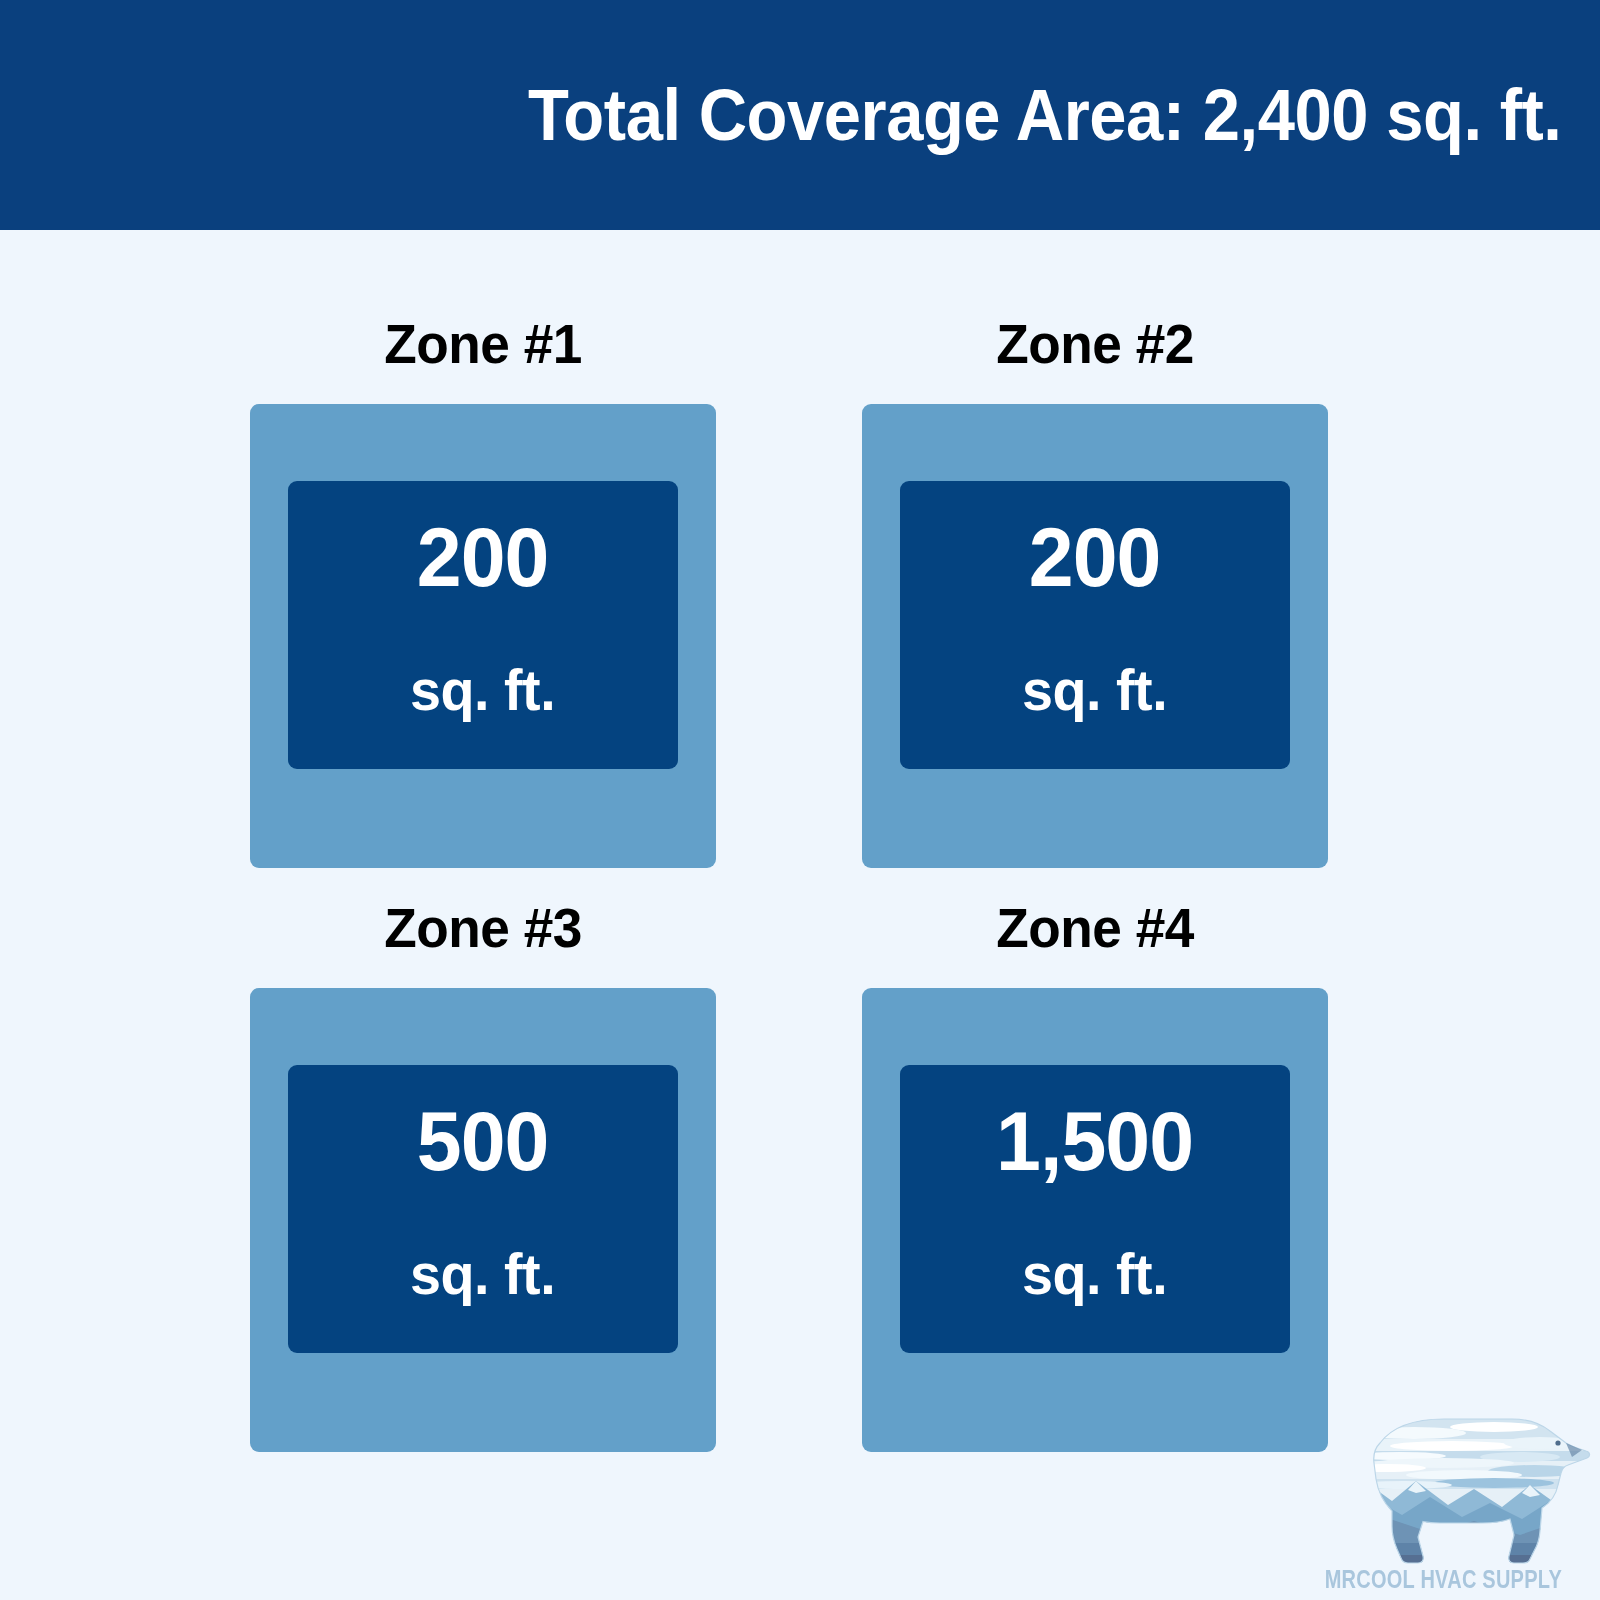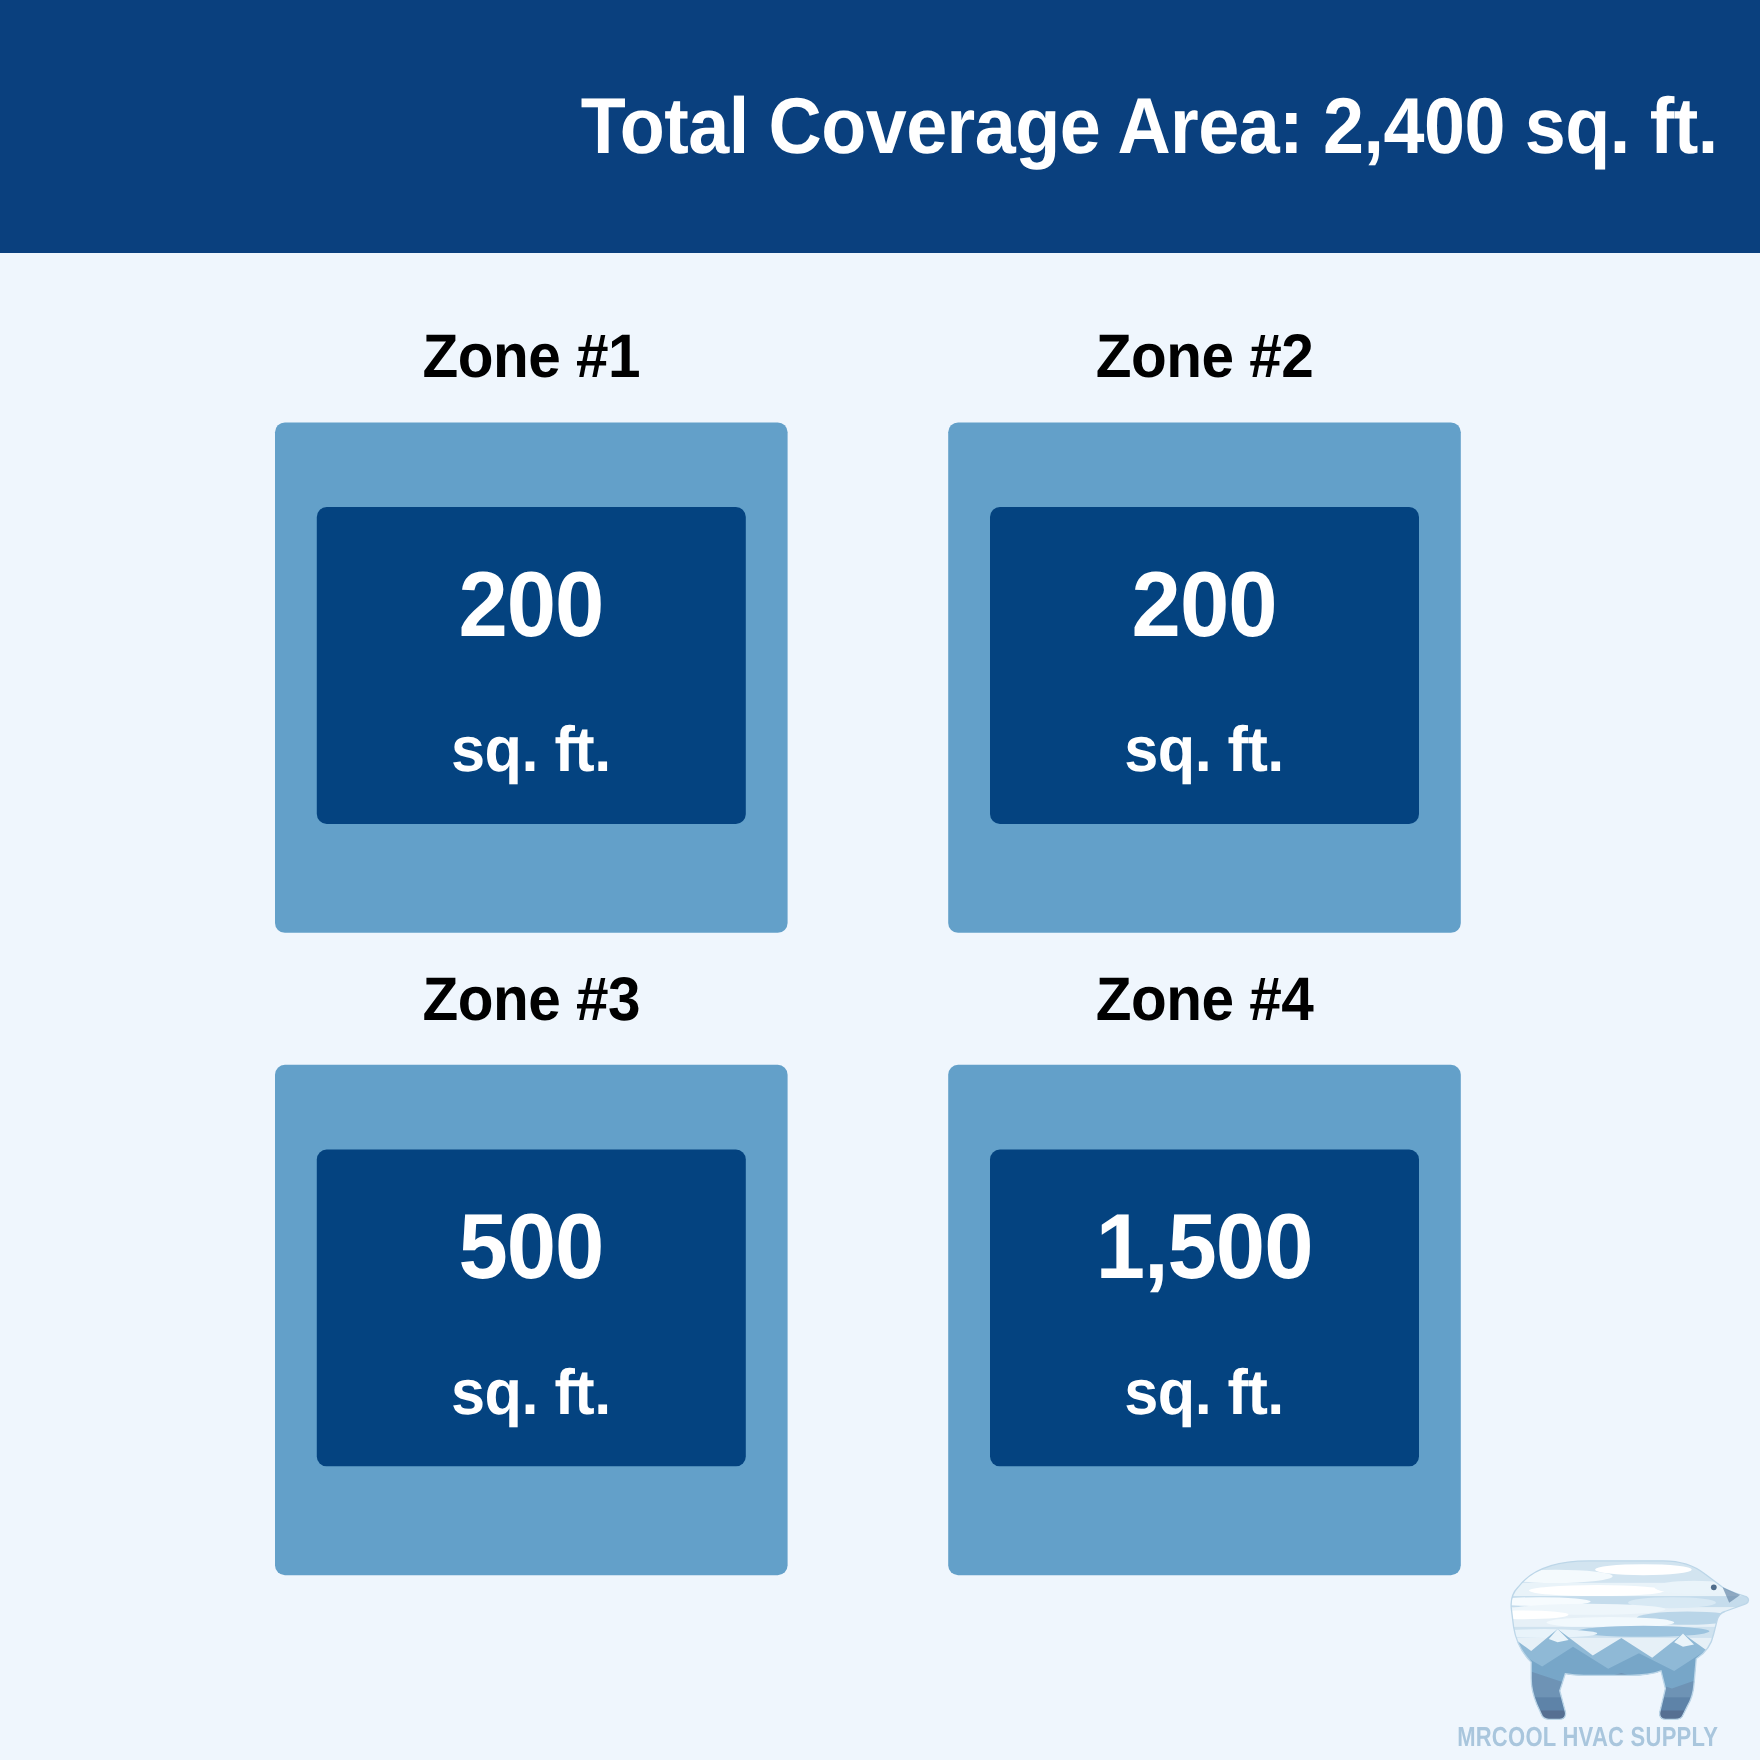--- a/index.html
+++ b/index.html
@@ -35,21 +35,21 @@
     line-height: 1;
     text-align: center;
     white-space: nowrap;
     transform: scaleX(0.93);
   }
 
   
   #zone-grid {
     position: absolute;
     left: 250px;
-    top: 264px;
+    top: 284px;
     width: 1075px;
   }
   .zone-row {
     display: flex;
     gap: 146px;
   }
   .zone-cell {
     width: 466px;
     display: flex;
     flex-direction: column;
@@ -81,21 +81,21 @@
   .zone-inner {
     width: 390px;
     height: 288px;
     background: #044380;
     border-radius: 9px;
     display: flex;
     flex-direction: column;
     align-items: center;
     justify-content: flex-start;
     box-sizing: border-box;
-    padding-top: 46px;
+    padding-top: 34px;
   }
   .zone-value {
     color: #ffffff;
     font-size: 84px;
     font-weight: bold;
     line-height: 1;
     letter-spacing: -1px;
     transform: scaleX(0.96);
   }
   .zone-unit {

